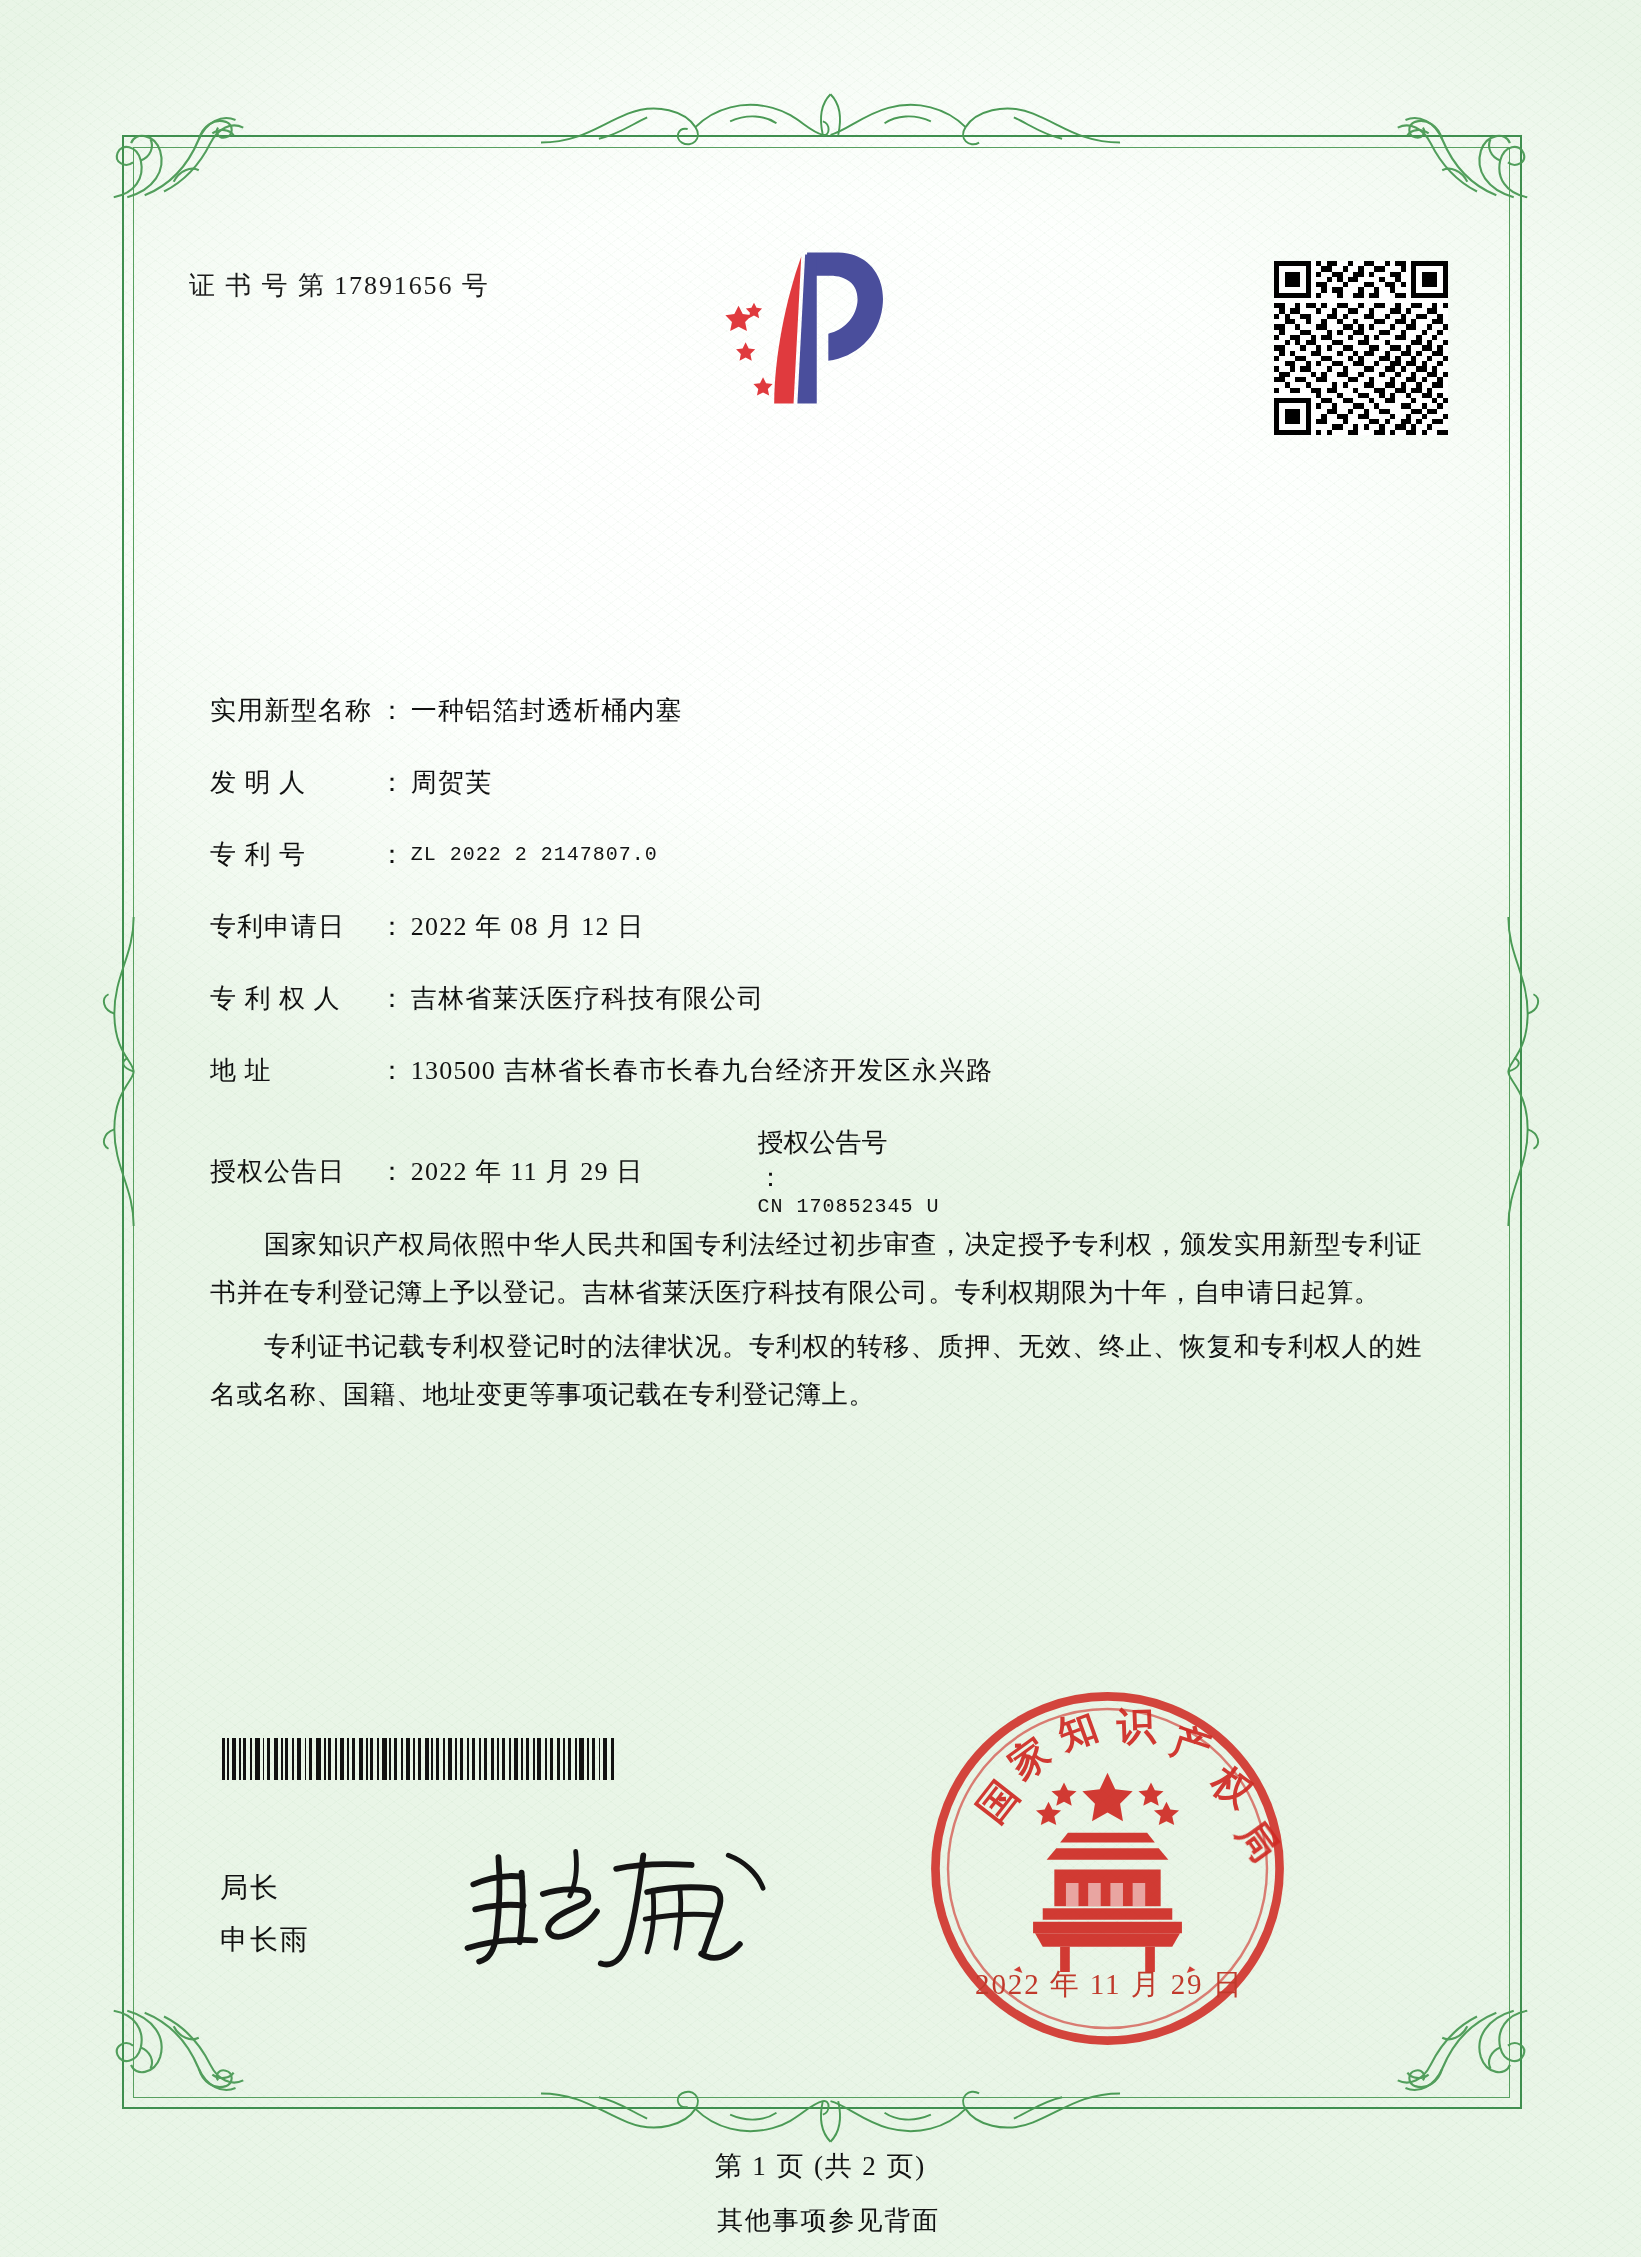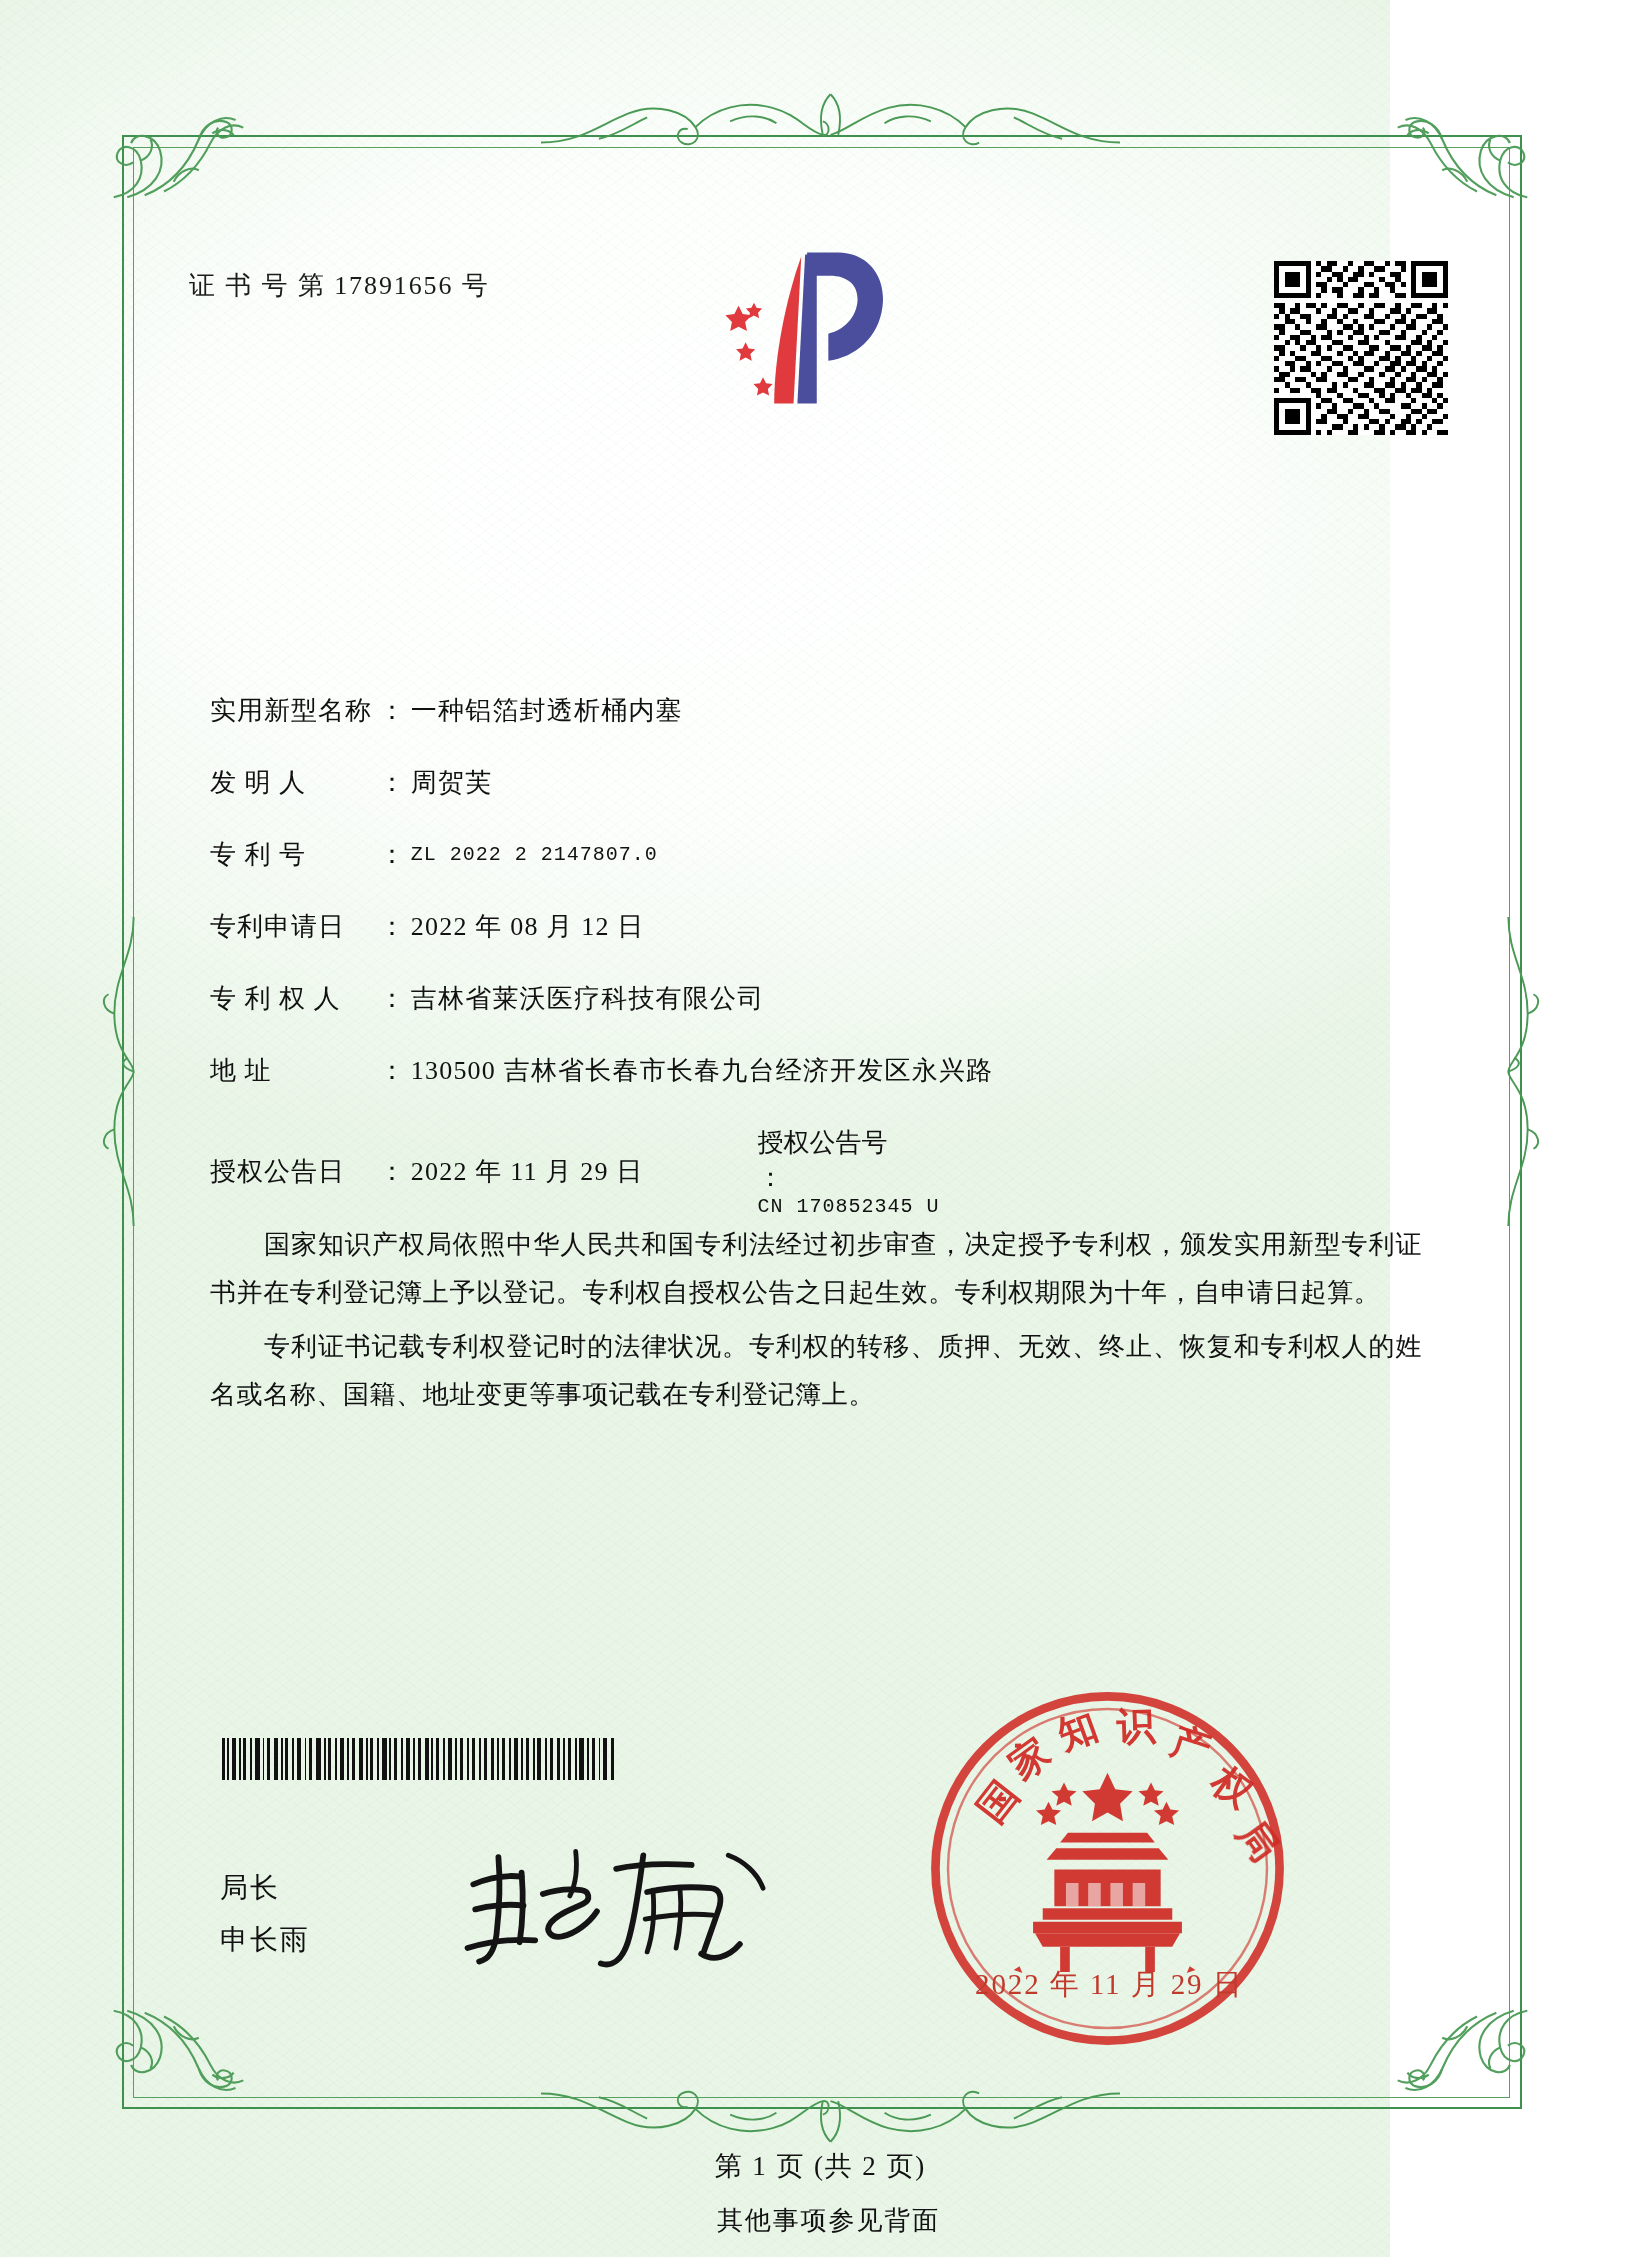--- a/index.html
+++ b/index.html
@@ -10,21 +10,21 @@
   body {
     width: 1641px;
     height: 2257px;
     font-family: "Liberation Serif", "DejaVu Serif", serif;
     overflow: hidden;
   }
 
   
   .page {
     position: relative;
-    width: 1390px;
+    width: 1641px;
     height: 2257px;
     background:
       radial-gradient(ellipse 1062px 676px at 50% 22%, #ffffff 0%, #fdfffd 45%, #f3faf2 75%, #e9f5e7 100%),
       linear-gradient(180deg, #fdfffd 0%, #f4faf2 55%, #e4f2e1 100%);
   }
 
   
   .page::before {
     content: "";
     position: absolute;
@@ -706,21 +706,21 @@
       <span class="second">
         <span>授权公告号</span>
         <span class="f-colon">：</span>
         <span class="f-value mono">CN 170852345 U</span>
       </span>
     </div>
 
   </div>
 
   <div class="paras">
-    <p>国家知识产权局依照中华人民共和国专利法经过初步审查，决定授予专利权，颁发实用新型专利证书并在专利登记簿上予以登记。专利权自授权公告之日起生效。专利权期限为十年，自申请日起算。</p>
+    <p>国家知识产权局依照中华人民共和国专利法经过初步审查，决定授予专利权，颁发实用新型专利证书并在专利登记簿上予以登记。吉林省莱沃医疗科技有限公司。专利权期限为十年，自申请日起算。</p>
     <p>专利证书记载专利权登记时的法律状况。专利权的转移、质押、无效、终止、恢复和专利权人的姓名或名称、国籍、地址变更等事项记载在专利登记簿上。</p>
   </div>
 
   <div class="barcode">
     <svg viewBox="0 0 415 44" shape-rendering="crispEdges">
       <g fill="#111">
         <rect x="0" y="0" width="3" height="44"></rect>
           <rect x="5" y="0" width="2" height="44"></rect>
           <rect x="10" y="0" width="4" height="44"></rect>
         <rect x="17" y="0" width="2" height="44"></rect>

